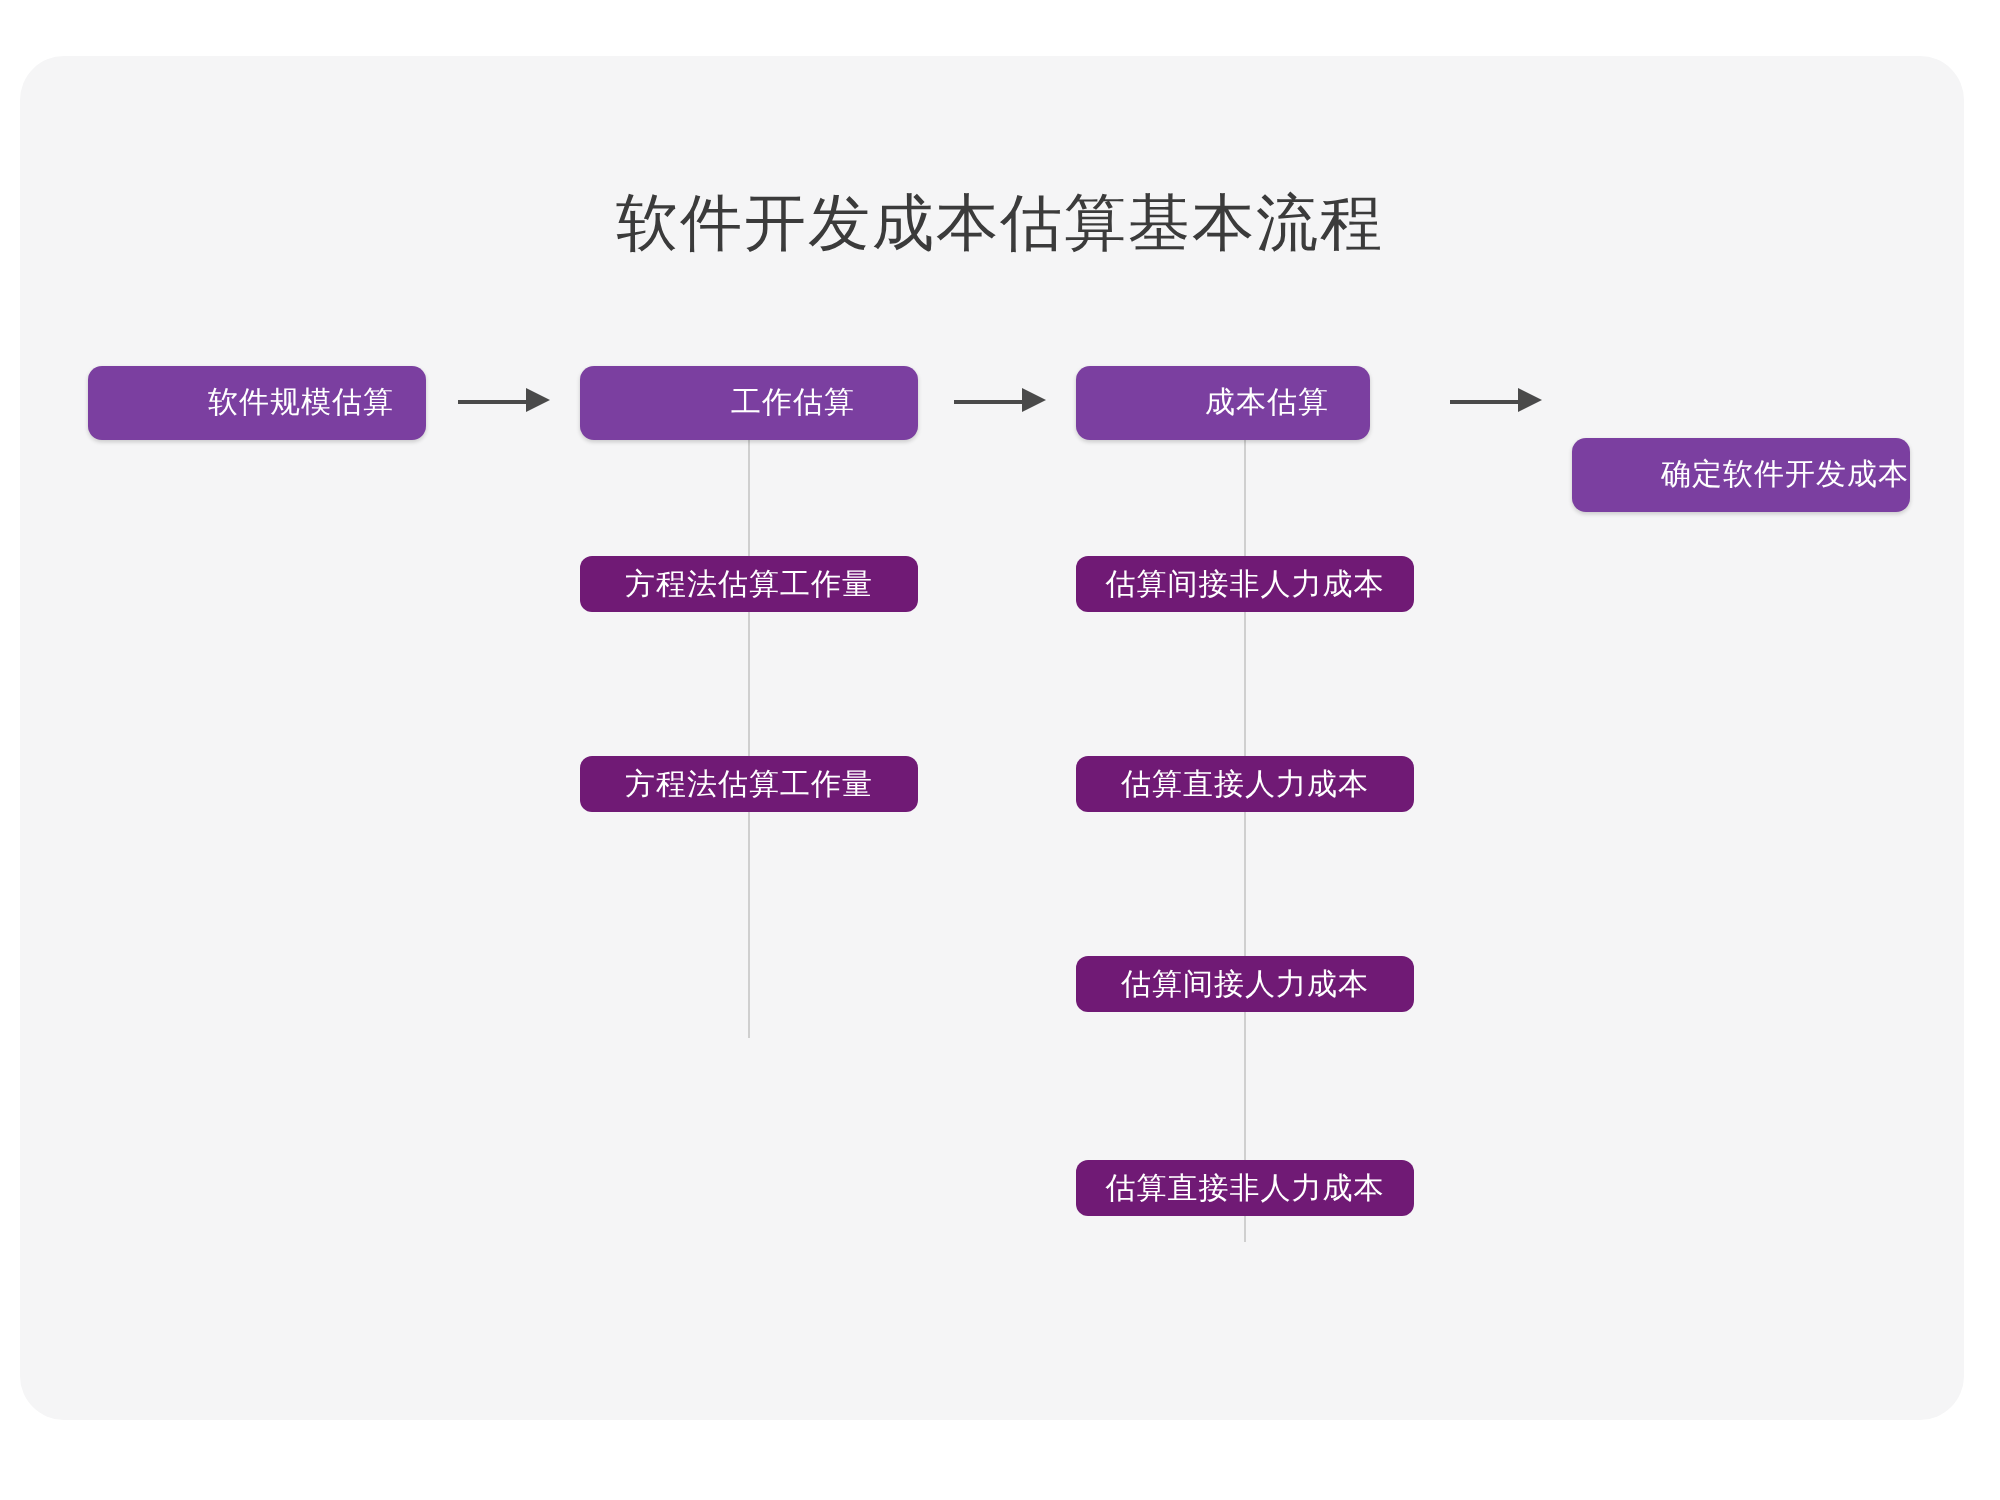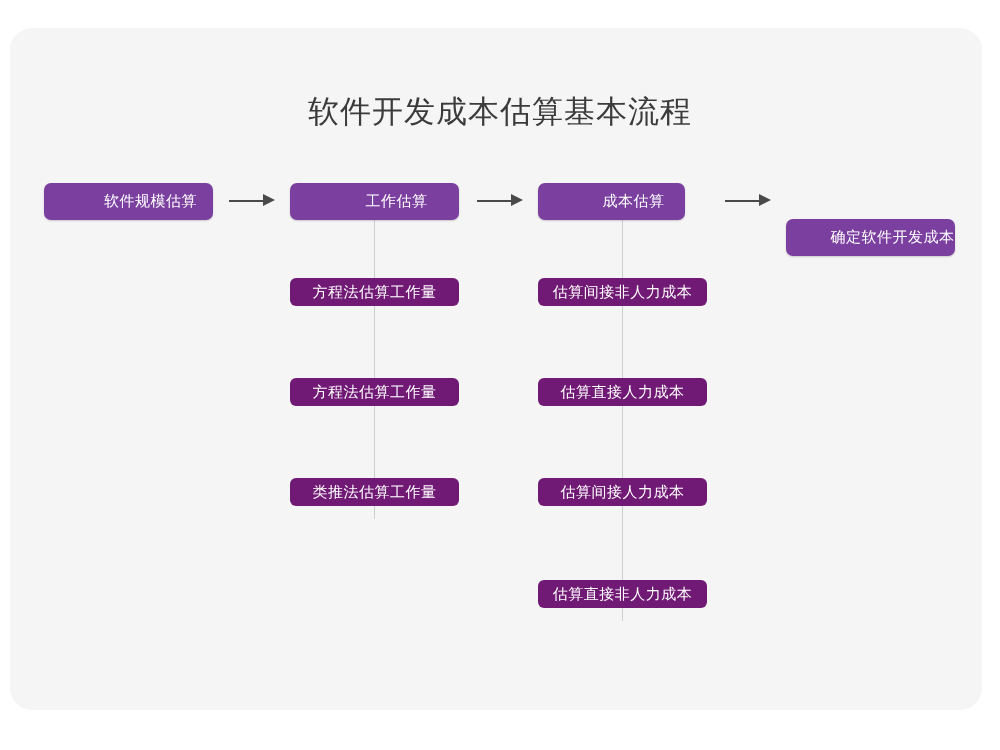--- a/index.html
+++ b/index.html
@@ -141,21 +141,20 @@
   <div class="node primary" style="left:290px; top:183px; width:169px;">工作估算</div>
 
   <div class="node primary" style="left:538px; top:183px; width:147px;">成本估算</div>
 
   <div class="node primary" style="left:786px; top:183px; width:169px;margin-top:36px;">确定软件开发成本</div>
 
   <div class="node secondary" style="left:290px; top:278px; width:169px;">方程法估算工作量</div>
 
   <div class="node secondary" style="left:290px; top:378px; width:169px;">方程法估算工作量</div>
 
-  <div class="node secondary" style="left:290px; top:478px; width:169px;">类推法估算工作量</div>
 
   <div class="node secondary" style="left:538px; top:278px; width:169px;font-family:Liberation Mono, monospace;">估算间接非人力成本</div>
 
   <div class="node secondary" style="left:538px; top:378px; width:169px;">估算直接人力成本</div>
 
   <div class="node secondary" style="left:538px; top:478px; width:169px;">估算间接人力成本</div>
 
   <div class="node secondary" style="left:538px; top:580px; width:169px;">估算直接非人力成本</div>
 
 </div>

